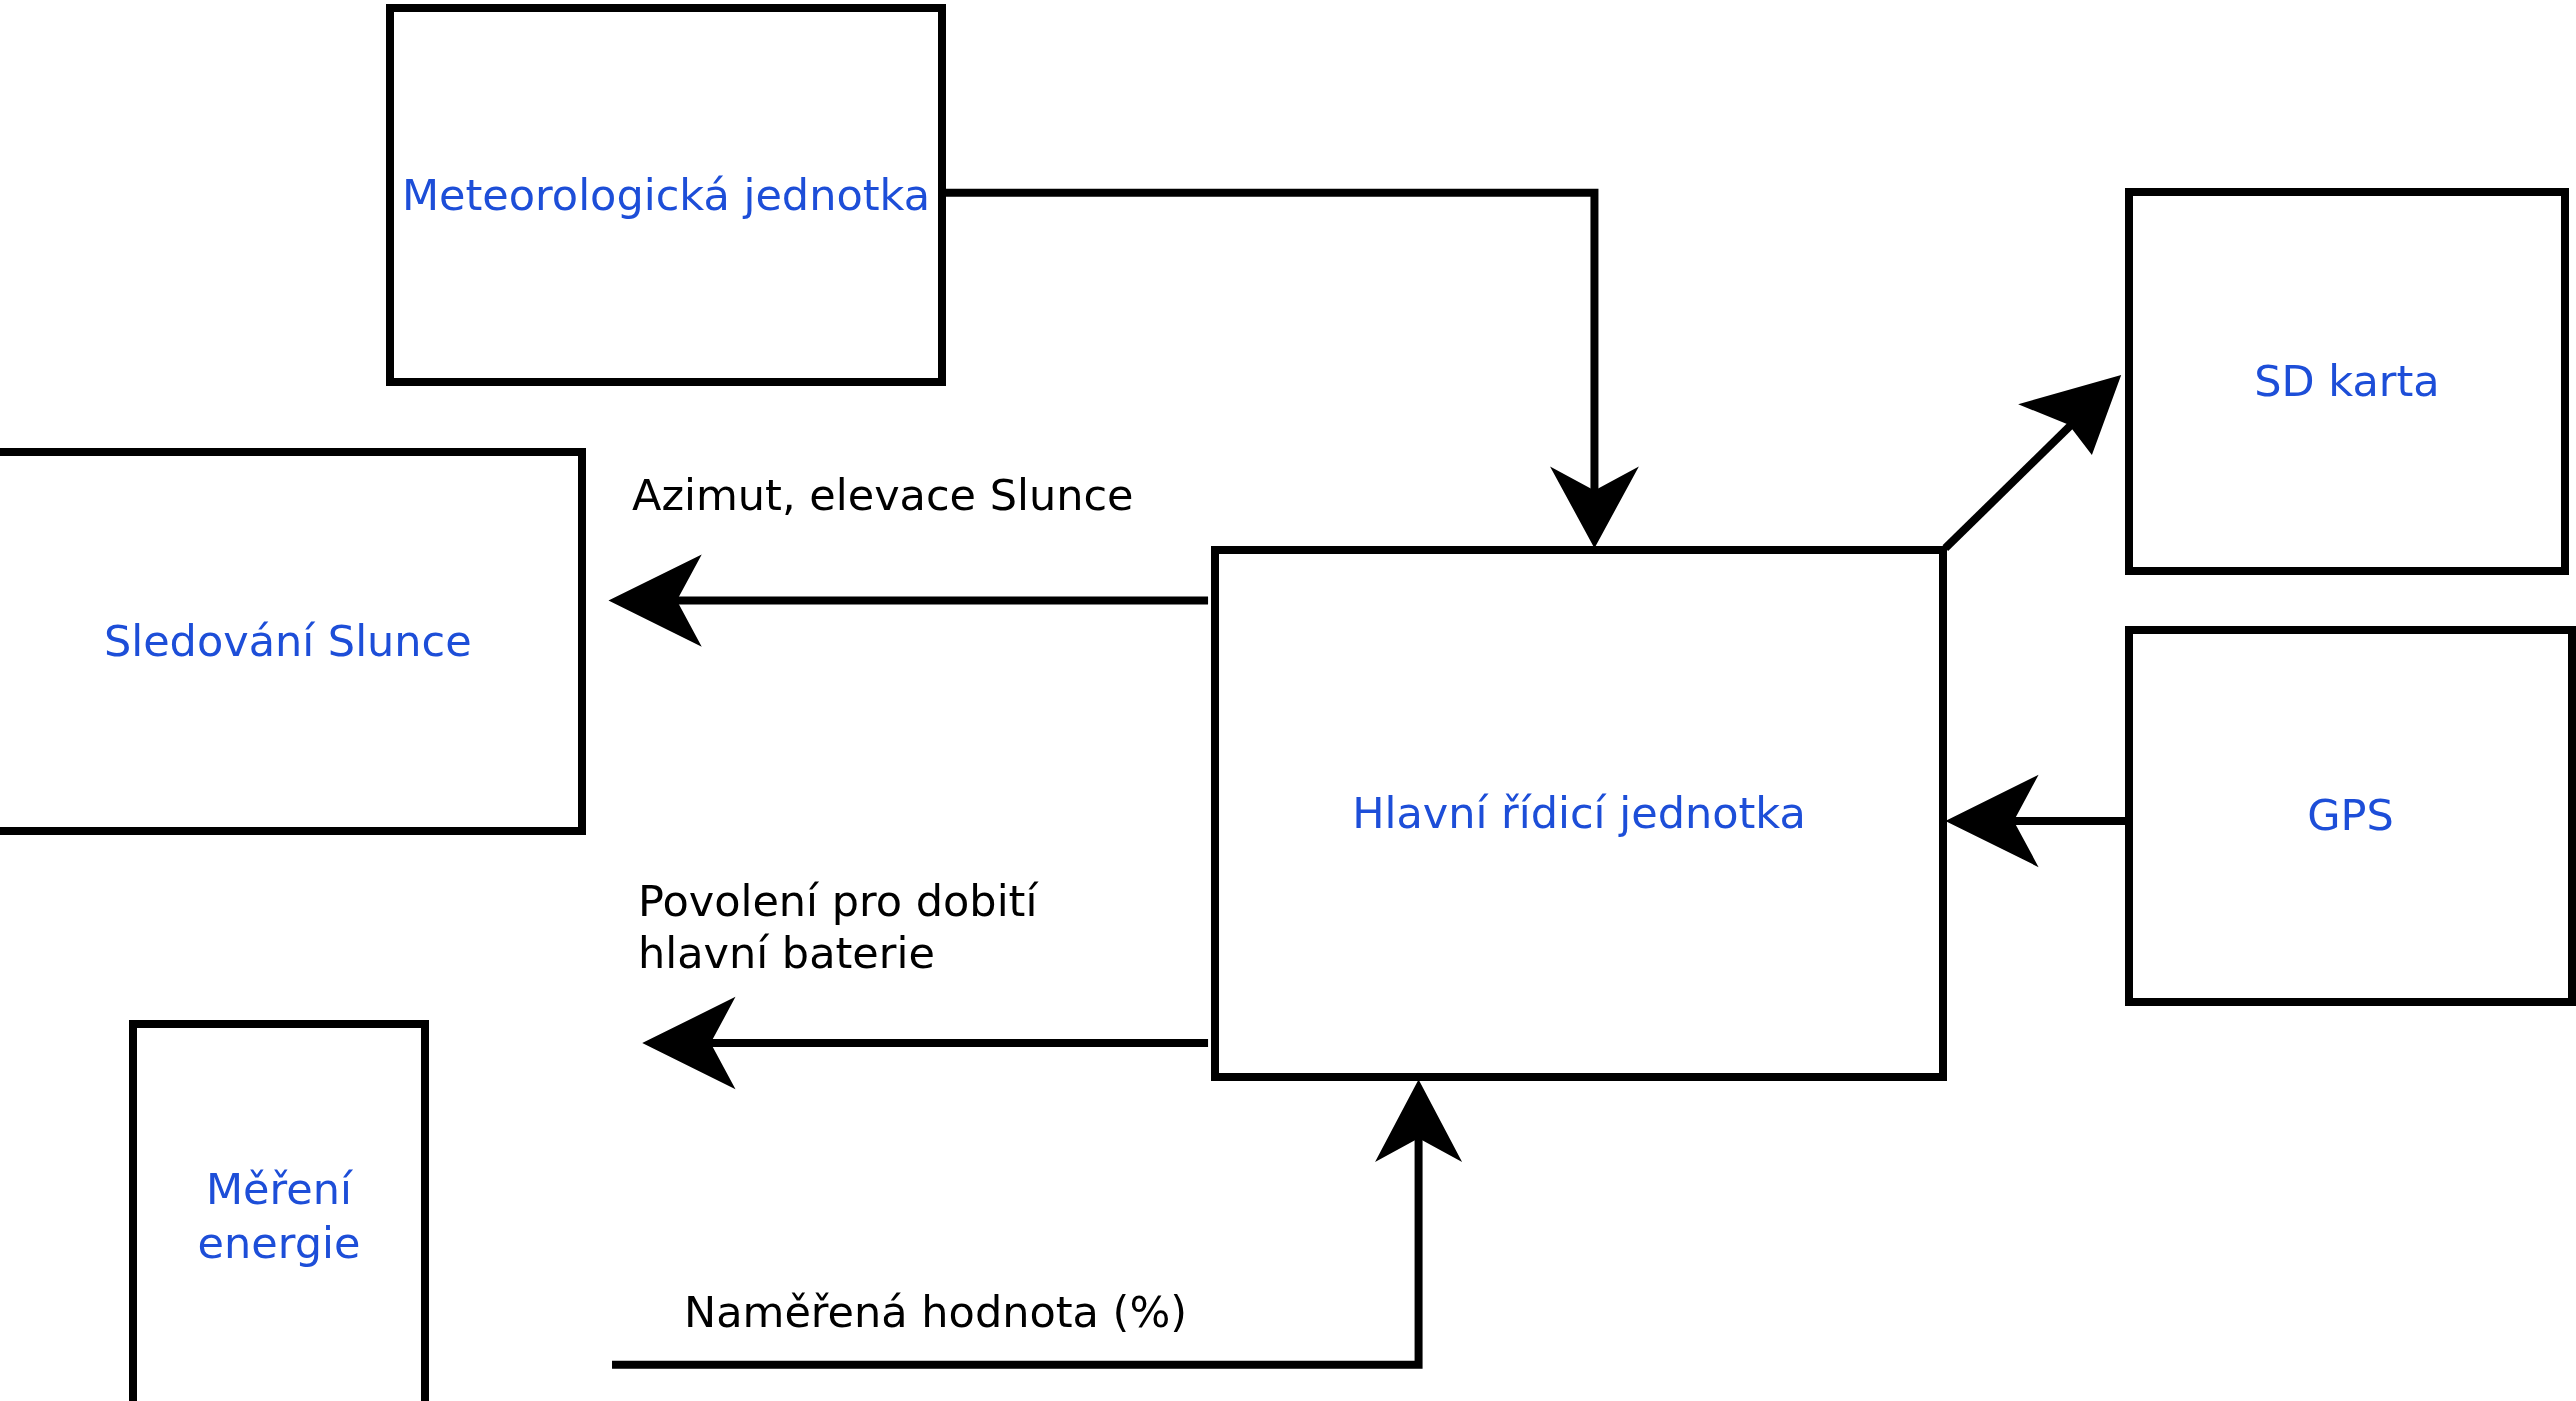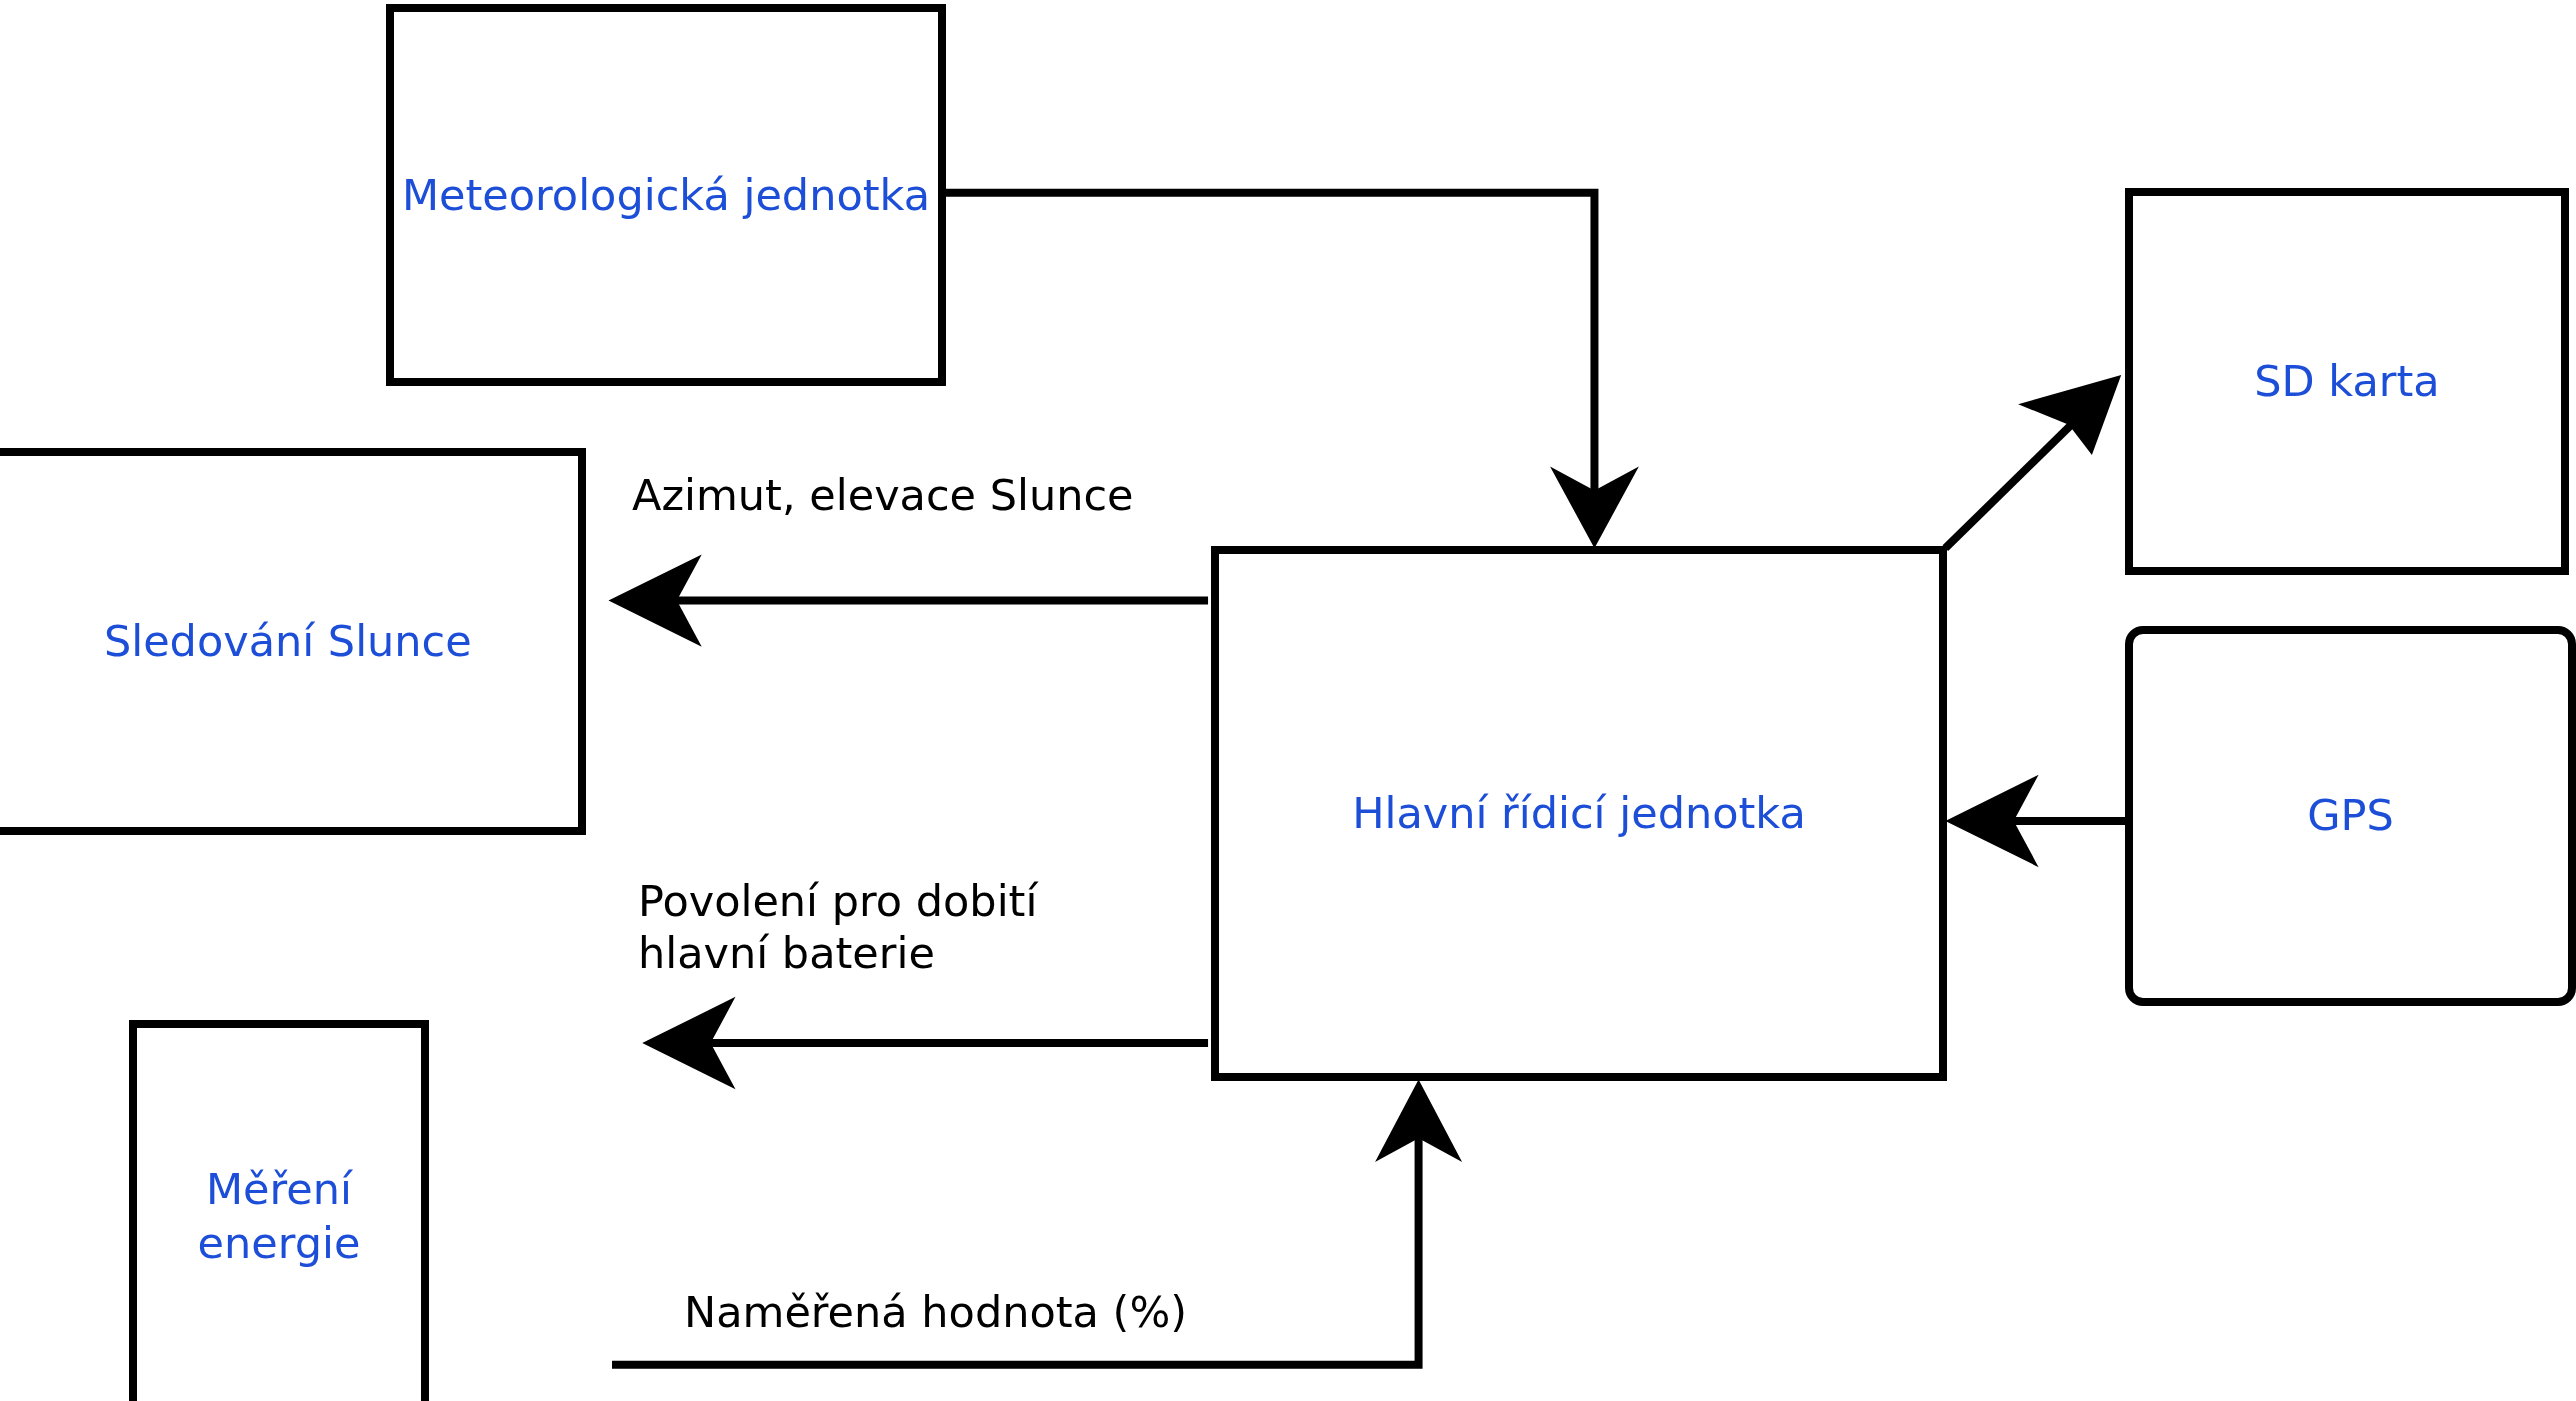--- a/index.html
+++ b/index.html
@@ -113,21 +113,21 @@
   </div>
 
   <div class="node" style="left:2125px; top:188px; width:444px; height:387px;">
     <span>SD karta</span>
   </div>
 
   <div class="node" style="left:1211px; top:546px; width:736px; height:535px;">
     <span>Hlavní řídicí jednotka</span>
   </div>
 
-  <div class="node" style="left:2125px; top:626px; width:451px; height:380px;border-radius:18px;">
+  <div class="node" style="left:2125px; top:626px; width:451px; height:380px;">
     <span>GPS</span>
   </div>
 
 
   <div class="edge-label" style="left:632px; top:469px;">Azimut, elevace Slunce</div>
 
   <div class="edge-label" style="left:638px; top:875px;">Povolení pro dobití
 hlavní baterie</div>
 
   <div class="edge-label" style="left:684px; top:1286px;">Naměřená hodnota (%)</div>

